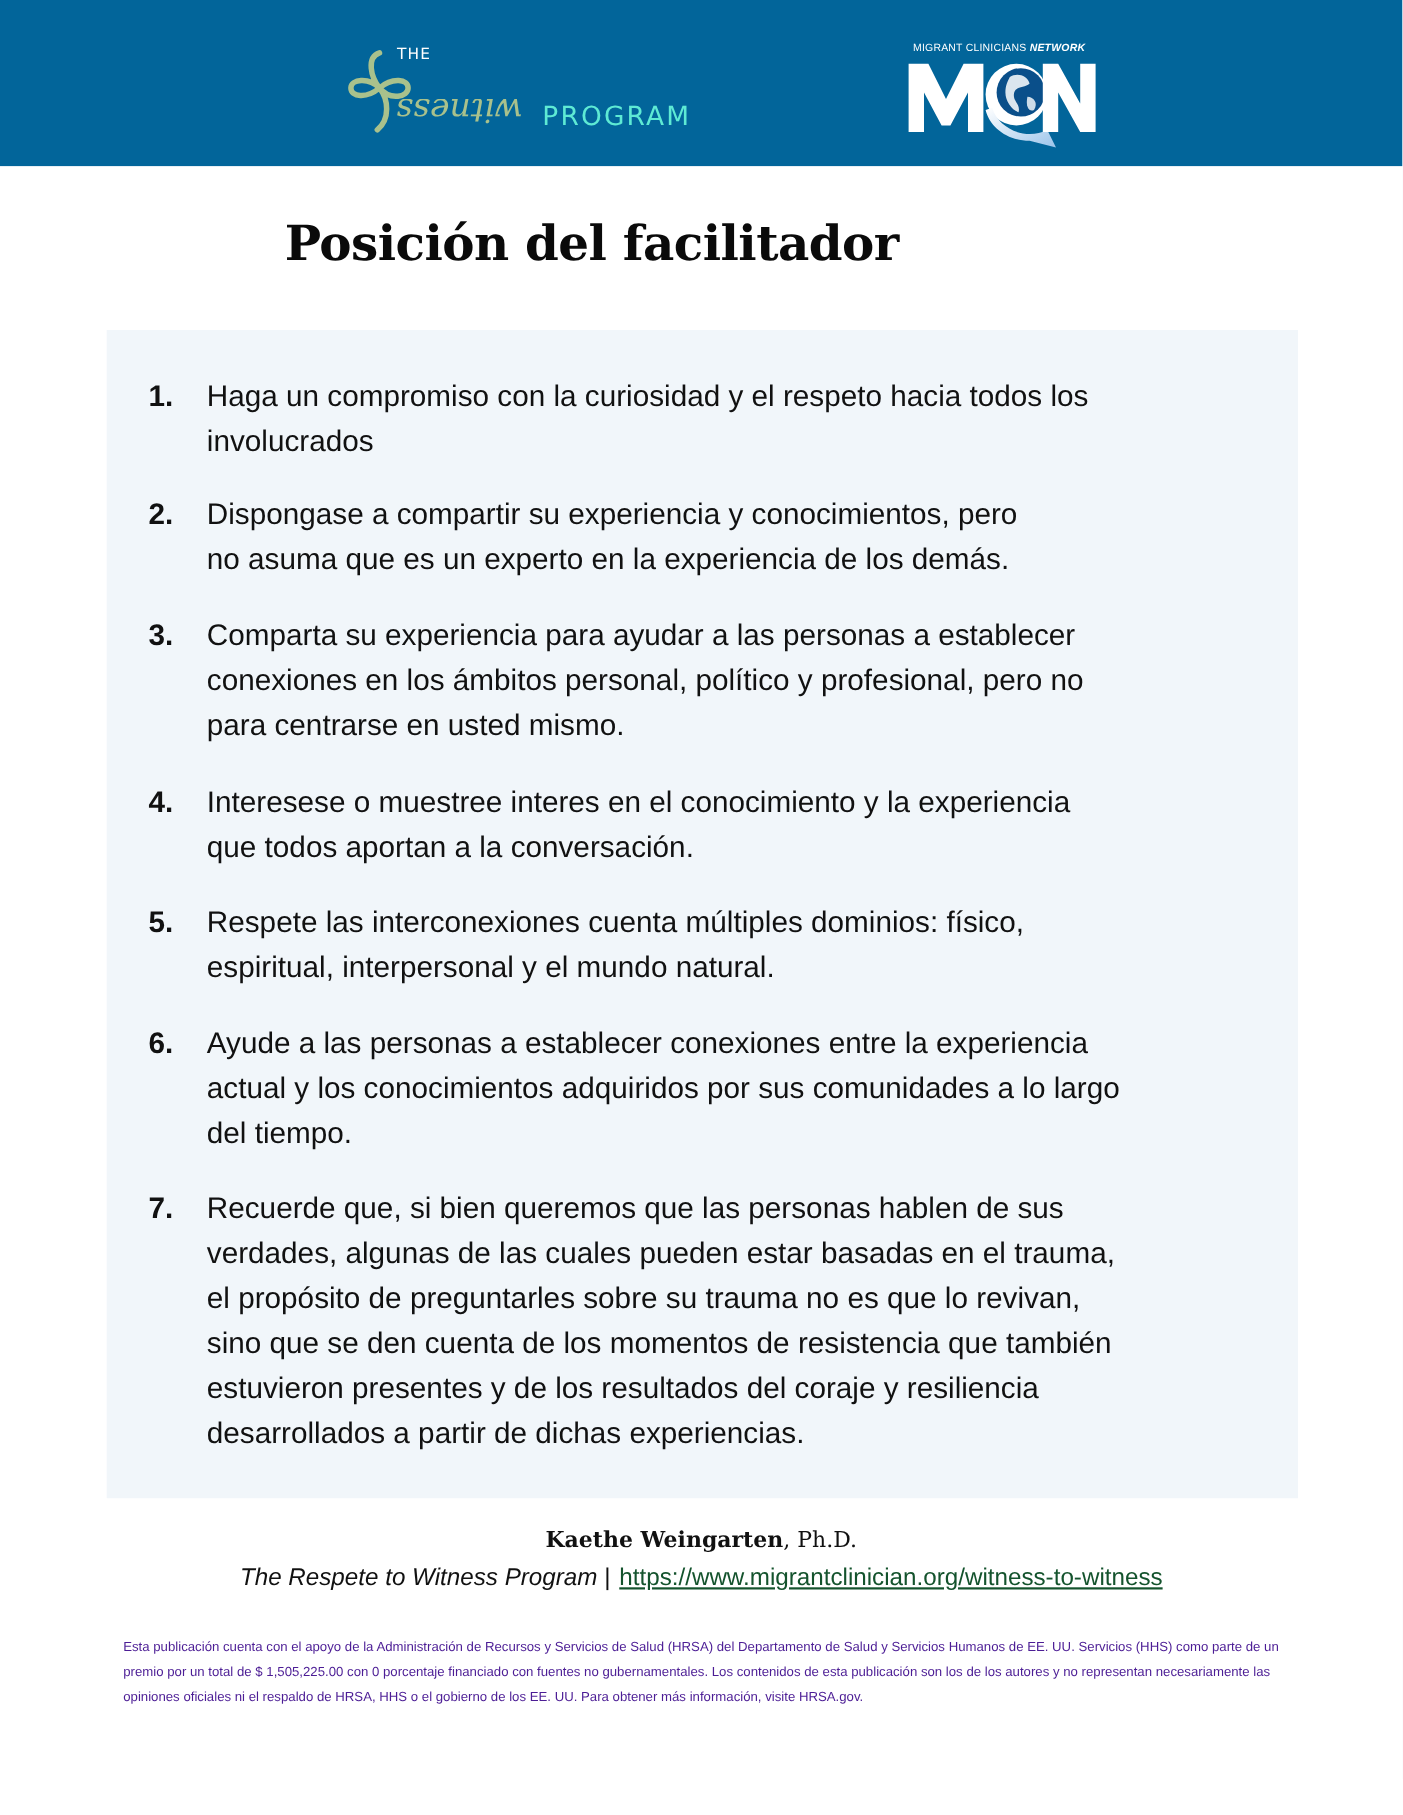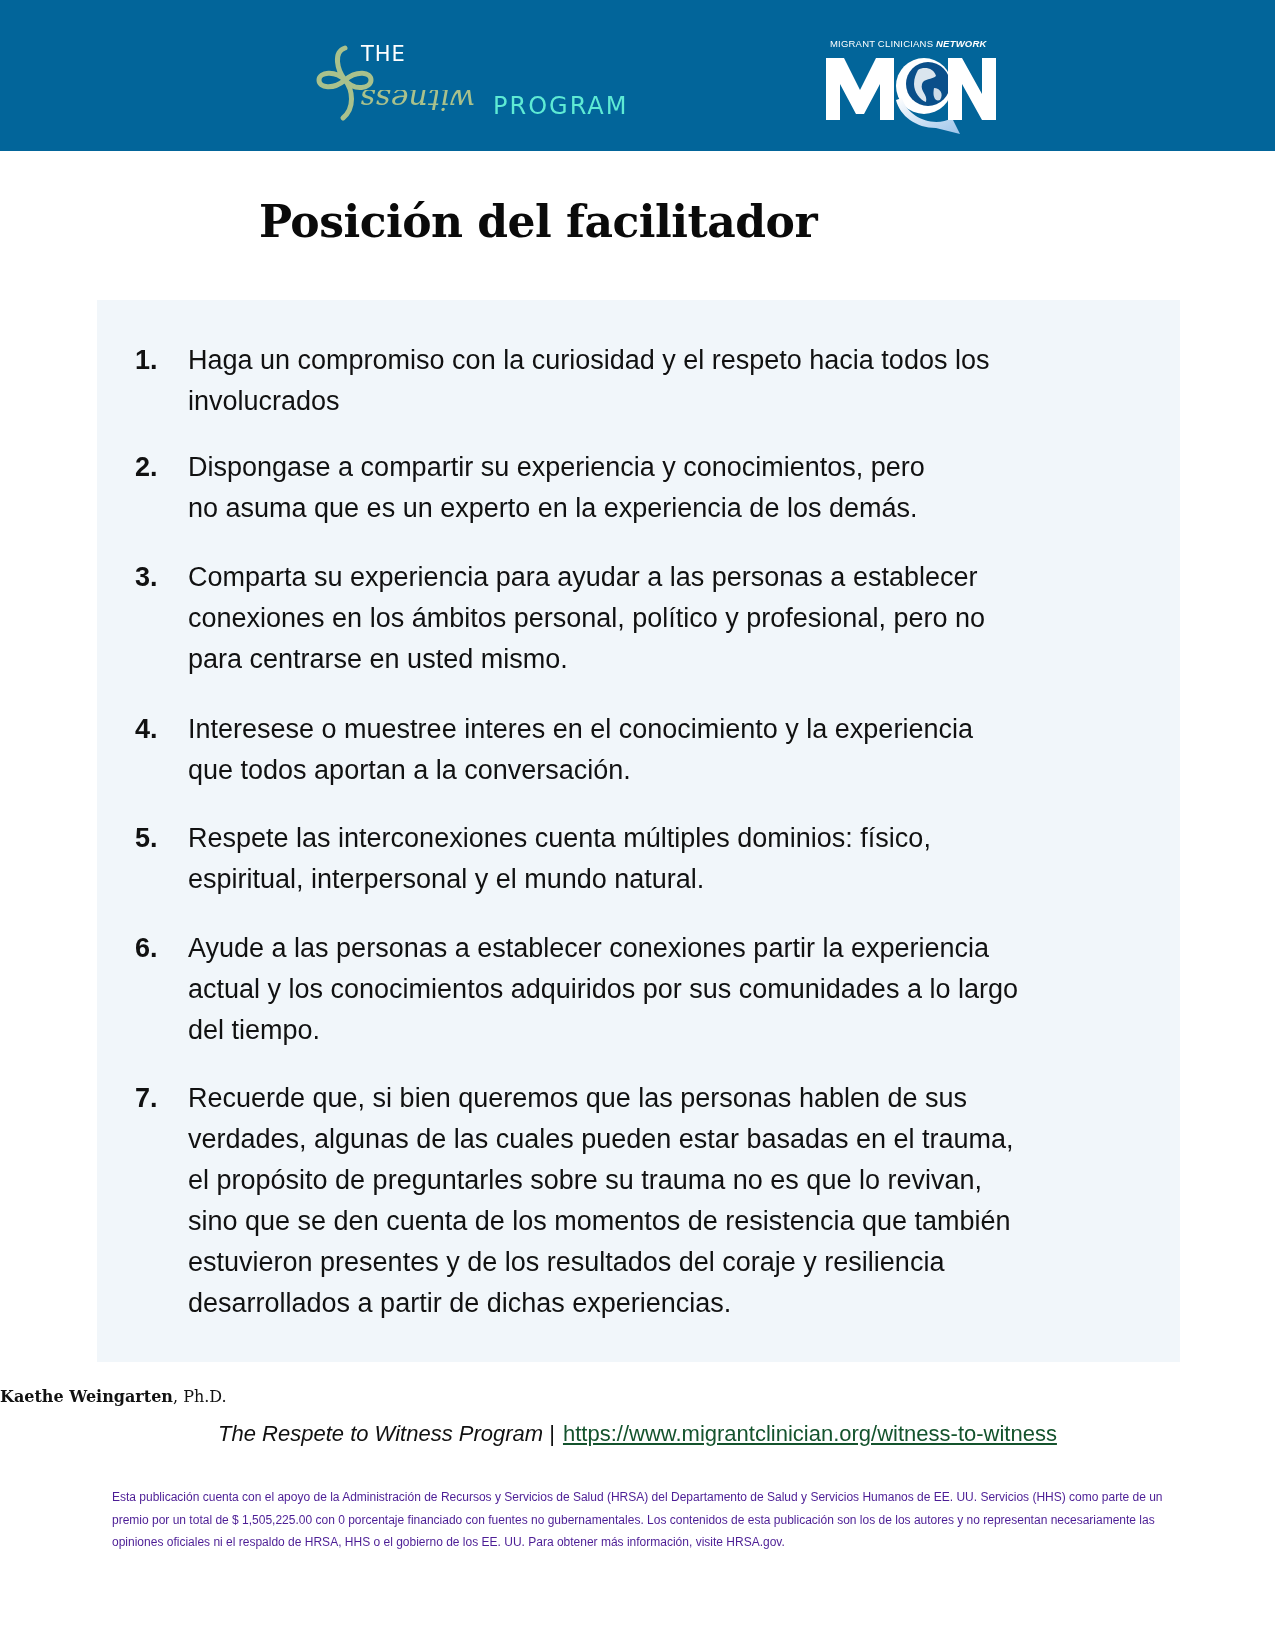--- a/index.html
+++ b/index.html
@@ -1,41 +1,41 @@
 <!DOCTYPE html>
 <html><head>
 <meta charset="utf-8">
 <style>
   * { margin:0; padding:0; box-sizing:border-box; }
   html, body { width:1275px; height:1650px; background:#ffffff; overflow:hidden; }
   body { position:relative; font-family:"Liberation Sans", sans-serif; color:#111; }
 
   .header { position:absolute; left:0; top:0; width:1275px; height:151px; background:#02659a; }
   .w2w-logo { position:absolute; left:315px; top:40px; width:425px; height:80px; }
-  .w2w-the { position:absolute; left:46px; top:2px; font-family:"DejaVu Sans", sans-serif; font-size:21px; color:#ffffff; letter-spacing:1px; }
+  .w2w-the { position:absolute; left:46px; top:2px; font-family:"DejaVu Sans", sans-serif; font-size:14px; color:#ffffff; letter-spacing:1px; }
   .w2w-main { position:absolute; left:42px; top:12px; font-family:"DejaVu Serif", serif; font-style:italic; font-size:38px; color:#ffffff; white-space:nowrap; letter-spacing:-0.5px; }
   .w2w-main .to { font-size:30px; }
   .w2w-mirror { position:absolute; left:45px; top:50px; font-family:"DejaVu Serif", serif; font-style:italic; font-size:30px; color:#a9c18c; transform:scale(-1,-1); transform-origin:center; white-space:nowrap; line-height:1; height:24px; overflow:hidden; }
   .w2w-program { position:absolute; left:178px; top:52px; font-family:"DejaVu Sans", sans-serif; font-size:24px; color:#5eead4; letter-spacing:2px; }
   .w2w-knot { position:absolute; left:0; top:4px; }
 
   .mcn-logo { position:absolute; left:790px; top:38px; width:175px; height:100px;margin-left:34px; }
   .mcn-top { position:absolute; left:6px; top:0; font-size:9.5px; color:#ffffff; white-space:nowrap; letter-spacing:0.2px; }
   .mcn-top b { font-style:italic; }
   .mcn-letters { position:absolute; left:0; top:10px; }
 
   .title { position:absolute; left:0; top:196px; width:1076px; text-align:center; font-family:"DejaVu Serif", serif; font-weight:bold; font-size:44px; color:#0a0a0a; letter-spacing:-0.5px; }
 
   .panel { position:absolute; left:97px; top:300px; width:1083px; height:1062px; background:#f1f6fa; }
   .items { position:absolute; left:0; top:0; width:100%; }
   .item { position:absolute; left:0; width:100%; }
   .item-num { position:absolute; left:38px; top:0; font-weight:bold; font-size:27px; line-height:41px; color:#111; }
   .item-text { position:absolute; left:91px; top:0; width:960px; font-size:27px; line-height:41px; color:#111; white-space:pre-line; }
 
-  .author { position:absolute; left:0; top:1387px; width:1275px; text-align:left; font-family:"DejaVu Serif", serif; font-size:16px; color:#111; }
+  .author { position:absolute; left:0; top:1387px; width:1275px; text-align:center; font-family:"DejaVu Serif", serif; font-size:20px; color:#111; }
   .author b { font-weight:bold; }
   .program-line { position:absolute; left:0; top:1421px; width:1275px; text-align:center; font-size:22px; color:#111; }
   .program-line i { font-style:italic; }
   .program-line a { color:#14532d; text-decoration:underline; margin-left:8px; }
 
   .disclaimer { position:absolute; left:112px; top:1486px; width:1060px; font-size:12px; line-height:22.5px; color:#4c1d95; }
 </style>
 </head>
 <body>
 
@@ -94,21 +94,21 @@
       <span class="item-text">Interesese o muestree interes en el conocimiento y la experiencia
 que todos aportan a la conversación.</span>
     </div>
     <div class="item" style="top:518px">
       <span class="item-num">5.</span>
       <span class="item-text">Respete las interconexiones cuenta múltiples dominios: físico,
 espiritual, interpersonal y el mundo natural.</span>
     </div>
     <div class="item" style="top:628px">
       <span class="item-num">6.</span>
-      <span class="item-text">Ayude a las personas a establecer conexiones partir la experiencia
+      <span class="item-text">Ayude a las personas a establecer conexiones entre la experiencia
 actual y los conocimientos adquiridos por sus comunidades a lo largo
 del tiempo.</span>
     </div>
     <div class="item" style="top:778px">
       <span class="item-num">7.</span>
       <span class="item-text">Recuerde que, si bien queremos que las personas hablen de sus
 verdades, algunas de las cuales pueden estar basadas en el trauma,
 el propósito de preguntarles sobre su trauma no es que lo revivan,
 sino que se den cuenta de los momentos de resistencia que también
 estuvieron presentes y de los resultados del coraje y resiliencia

